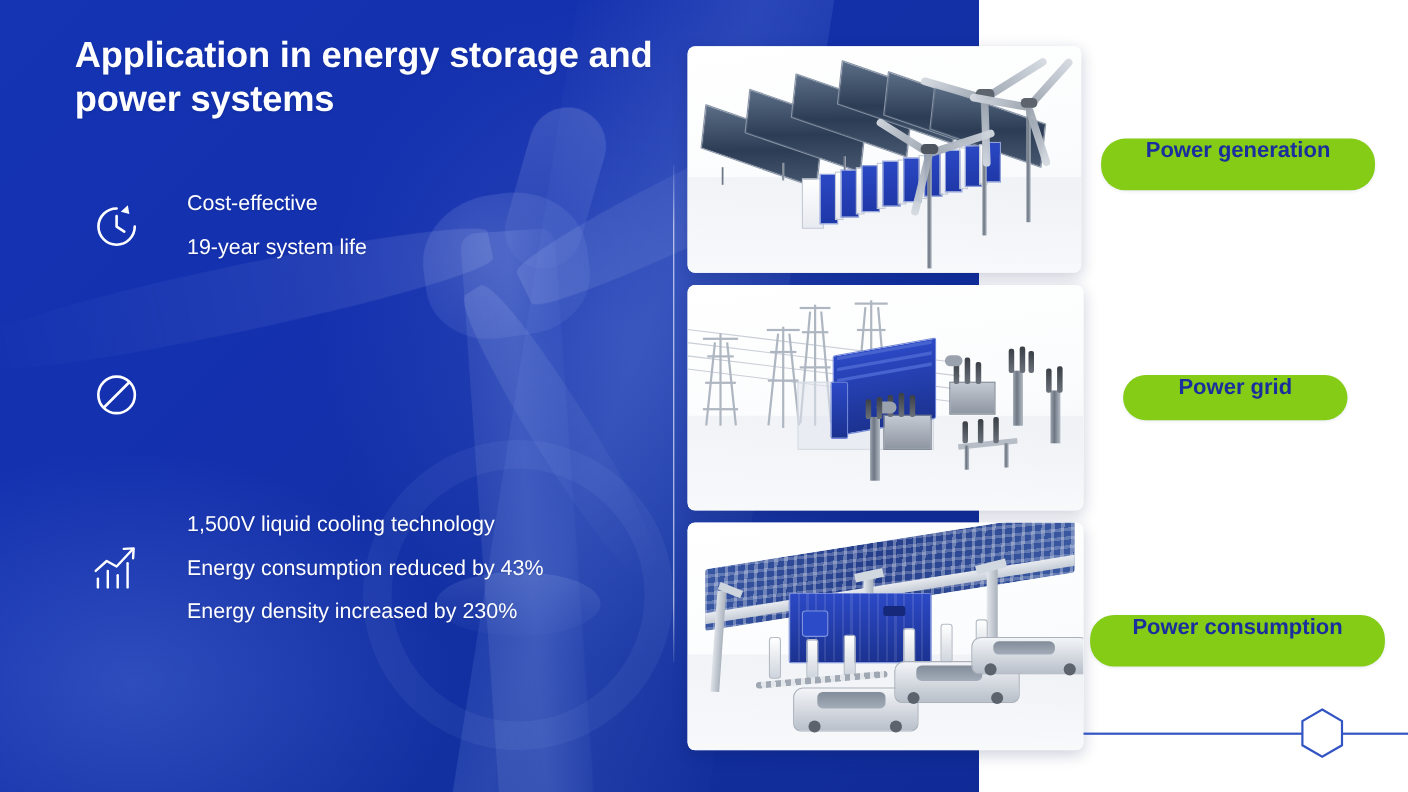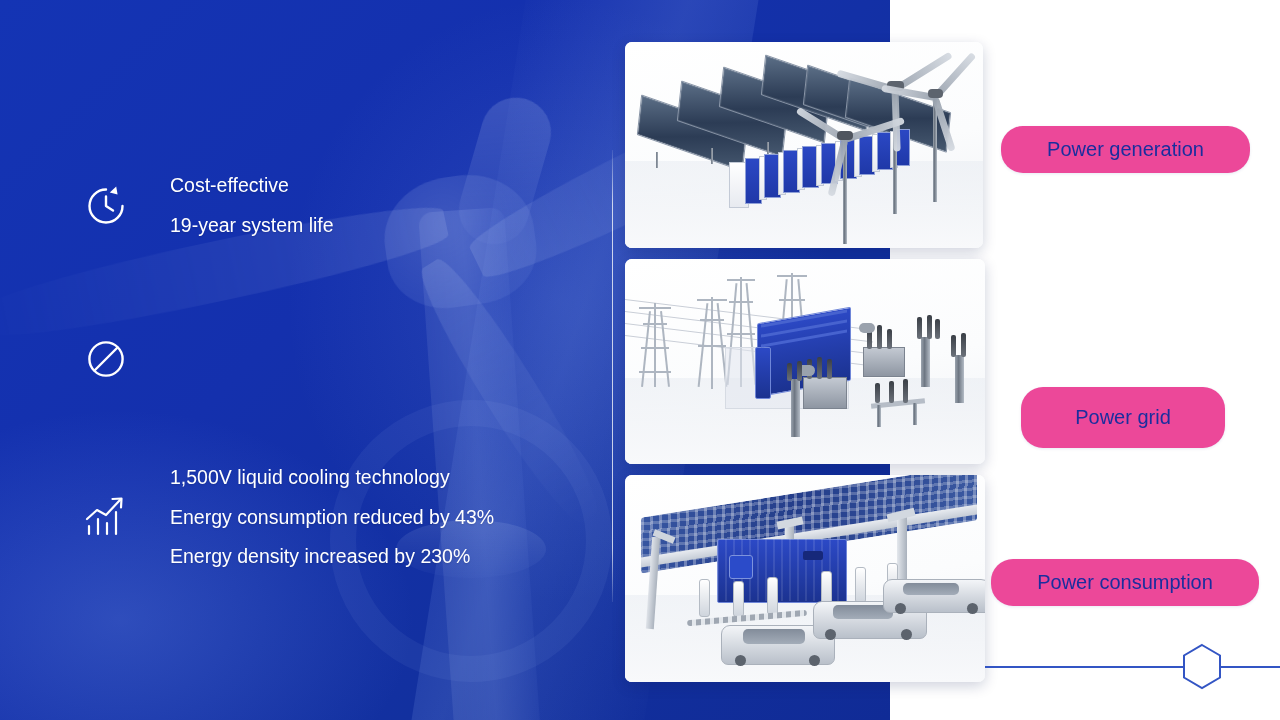--- a/index.html
+++ b/index.html
@@ -127,27 +127,27 @@
   .charger{position:absolute;width:9px;border-radius:3px;
     background:linear-gradient(180deg,#ffffff,#cfd5dd);border:1px solid #b4bbc4;}
   .container3{position:absolute;background:linear-gradient(180deg,#2c49c6,#1b3290);
     border:1px solid #6f86d8;border-radius:2px;}
   .solarCanopy{position:absolute;
     background:linear-gradient(100deg,#2f4fb0,#1f3a8f 40%,#31539f);
     border-radius:3px;opacity:.97;}
 
   
   .pill{
-    position:absolute;display:flex;align-items:center;justify-content:center;
-    background:#ec4899;border-radius:22px;
-    color:#1a2e9e;font-size:20px;font-weight:normal;white-space:nowrap;
+    position:absolute;display:flex;align-items:flex-start;justify-content:center;
+    background:#84cc16;border-radius:22px;
+    color:#1a2e9e;font-size:20px;font-weight:bold;white-space:nowrap;
     box-shadow:0 1px 3px rgba(25,45,140,.10);
   }
   .pill1{left:1001px;top:126px;width:249px;height:47px;}
-  .pill2{left:1021px;top:341px;width:204px;height:61px;margin-top:46px;}
+  .pill2{left:1021px;top:341px;width:204px;height:41px;}
   .pill3{left:991px;top:559px;width:268px;height:47px;}
 
   
   .hexline{position:absolute;left:890px;top:666px;width:390px;height:2px;background:#3355c4;}
   .hexline.left-seg{left:985px;width:295px;}
   .hexbox{position:absolute;left:1181px;top:643px;width:42px;height:47px;}
 </style>
 </head>
 <body>
 
@@ -158,20 +158,21 @@
     <div class="ghost ghost-tower"></div>
     <div class="ghost ghost-collar"></div>
     <div class="ghost ghost-hub"></div>
     <div class="ghost ghost-nose"></div>
     <div class="ghost ghost-blade gb1"></div>
     <div class="ghost ghost-blade gb2"></div>
     <div class="ghost ghost-blade gb3"></div>
     <div class="sheen"></div>
   </div>
 
+  <div class="title">Application in energy storage and power systems</div>
 
   <div class="bullets">
 
     <div class="bullet b1">
       <span class="b-icon">
         <svg width="46" height="46" viewBox="0 0 46 46" fill="none">
           <path d="M23 6.5 A16.5 16.5 0 1 0 39.5 23" stroke="#ffffff" stroke-width="2.4" fill="none" stroke-linecap="round"></path>
           <path d="M33.2 3.6 L34.6 11.6 L26.8 9.6 Z" fill="#ffffff"></path>
           <path d="M23 13.5 L23 23 L30 27.5" stroke="#ffffff" stroke-width="2.4" fill="none" stroke-linecap="round" stroke-linejoin="round"></path>
         </svg>

